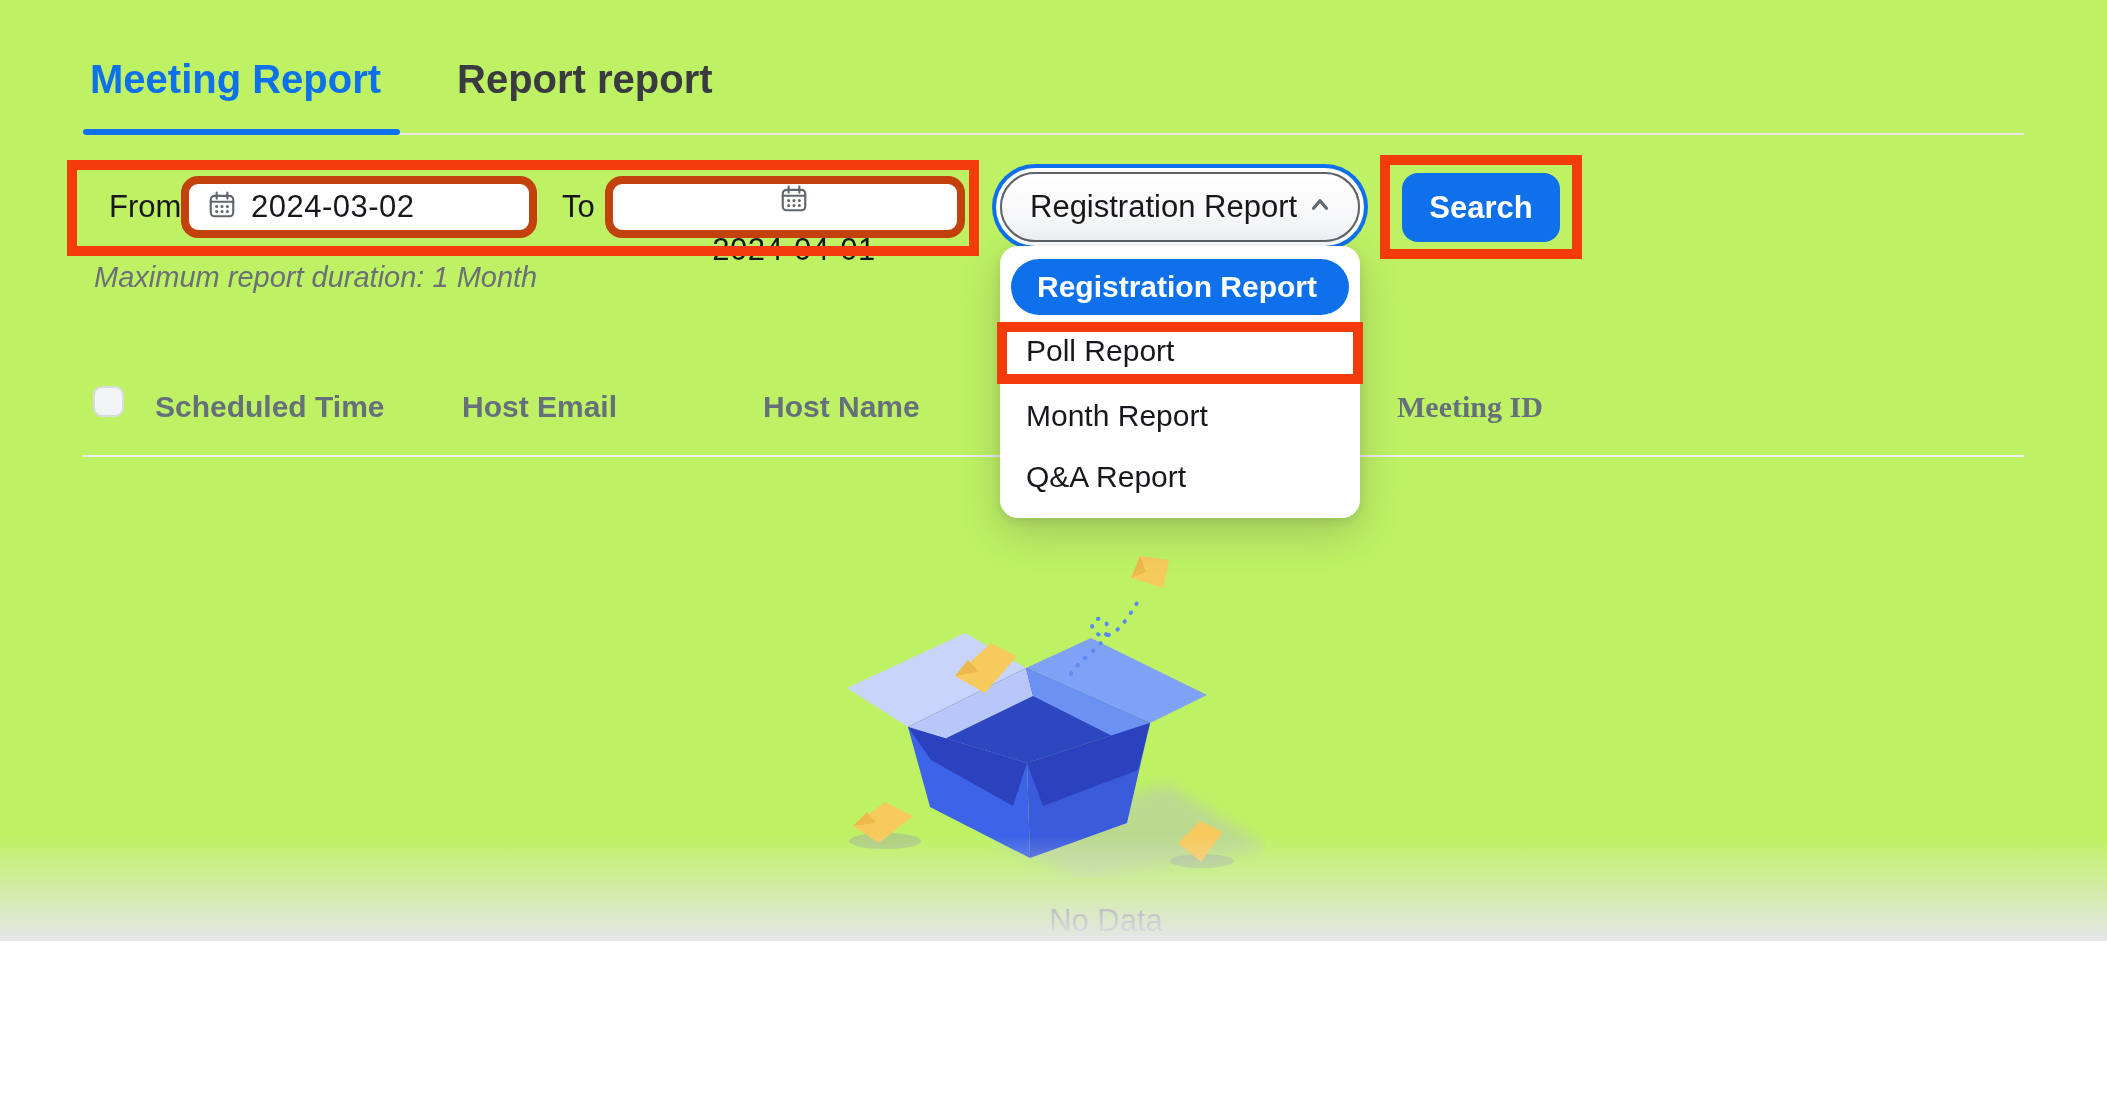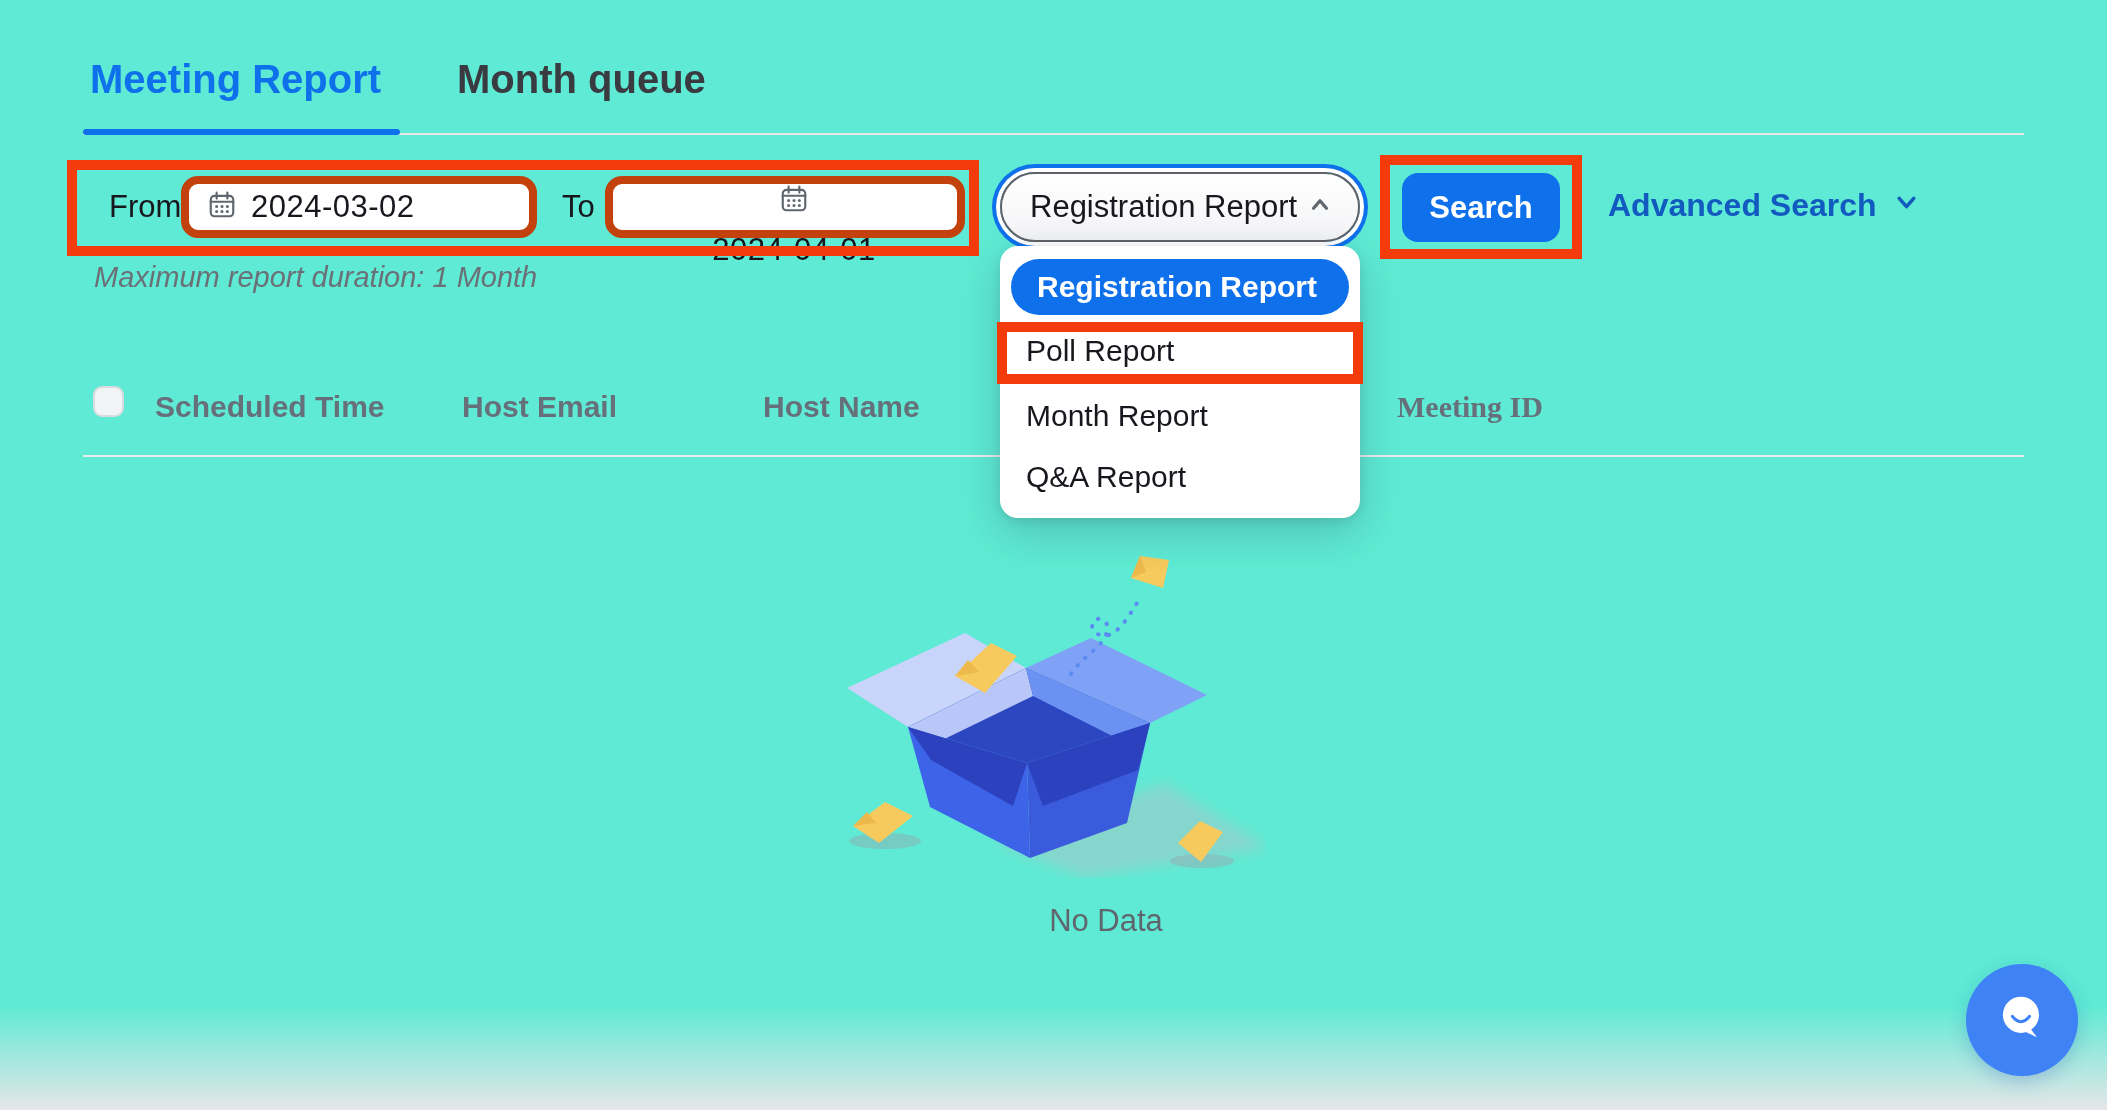--- a/index.html
+++ b/index.html
@@ -8,21 +8,21 @@
     --text-dark:#17171D;
     --text-muted:#66707A;
     --tab-inactive:#3A3B41;
     --link-blue:#125ABF;
     --chat-blue:#3E82F6;
     --divider:#E8E8EA;
   }
   *{box-sizing:border-box;margin:0;padding:0;}
   html,body{margin:0;background:#fff;}
   body{font-family:"Liberation Sans","DejaVu Sans",sans-serif;}
-  #app{position:relative;width:2107px;height:1110px;background:#5eead4;overflow:hidden;padding-left:28px;}
+  #app{position:relative;width:2107px;height:941px;background:#bef264;overflow:hidden;padding-left:28px;}
 
   
   .tab{position:absolute;top:57px;font-size:40px;font-weight:700;cursor:pointer;white-space:nowrap;}
   .tab--active{left:90px;color:var(--accent);}
   .tab--inactive{left:457px;color:var(--tab-inactive);}
   .tabline{position:absolute;left:83px;top:133px;width:1941px;height:2px;background:var(--divider);}
   .tabline-active{position:absolute;left:83px;top:129px;width:317px;height:6px;background:var(--accent);border-radius:3px;}
 
   
   .ann{position:absolute;border:10px solid var(--annotation);pointer-events:none;z-index:40;}
@@ -86,21 +86,21 @@
 
   .bottom-fade{position:absolute;left:0;bottom:0;width:100%;height:105px;
     background:linear-gradient(to bottom,rgba(231,231,233,0),#E6E6E8);pointer-events:none;z-index:2;}
 </style>
 </head>
 <body>
 
 <div id="app">
 
   <div class="tab tab--active">Meeting Report</div>
-  <div class="tab tab--inactive">Month queue</div>
+  <div class="tab tab--inactive">Report report</div>
   <div class="tabline"></div>
   <div class="tabline-active"></div>
 
   <div class="ann ann--daterange"></div>
   <div class="flabel flabel--from">From</div>
   <div class="dateinput dateinput--from">
     <span>
       <svg width="30" height="30" viewBox="0 0 28 28" fill="none" stroke="#5F666D" stroke-width="2" stroke-linecap="round">
         <rect x="3.5" y="5.5" width="21" height="19" rx="3.5"></rect>
         <line x1="9" y1="2.5" x2="9" y2="8"></line>
@@ -145,28 +145,20 @@
     <span>
       <svg width="28" height="28" viewBox="0 0 26 26" fill="none" stroke="#5F666D" stroke-width="3" stroke-linecap="round" stroke-linejoin="round">
         <polyline points="7,16 13,9 19,16"></polyline>
       </svg>
     </span>
   </div>
 
   <div class="ann ann--search"></div>
   <button class="searchbtn">Search</button>
 
-  <div class="advanced">
-    <span>Advanced Search</span>
-    <span>
-      <svg width="27" height="27" viewBox="0 0 26 26" fill="none" stroke="currentColor" stroke-width="3.4" stroke-linecap="round" stroke-linejoin="round">
-        <polyline points="6,9 13,17 20,9"></polyline>
-      </svg>
-    </span>
-  </div>
 
   <div class="menu">
     <div class="opt--selected">Registration Report</div>
     <div class="opt opt--poll">Poll Report</div>
     <div class="opt opt--survey">Month Report</div>
     <div class="opt opt--qa">Q&amp;A Report</div>
   </div>
   <div class="ann ann--poll"></div>
 
   <div class="checkbox"></div>

